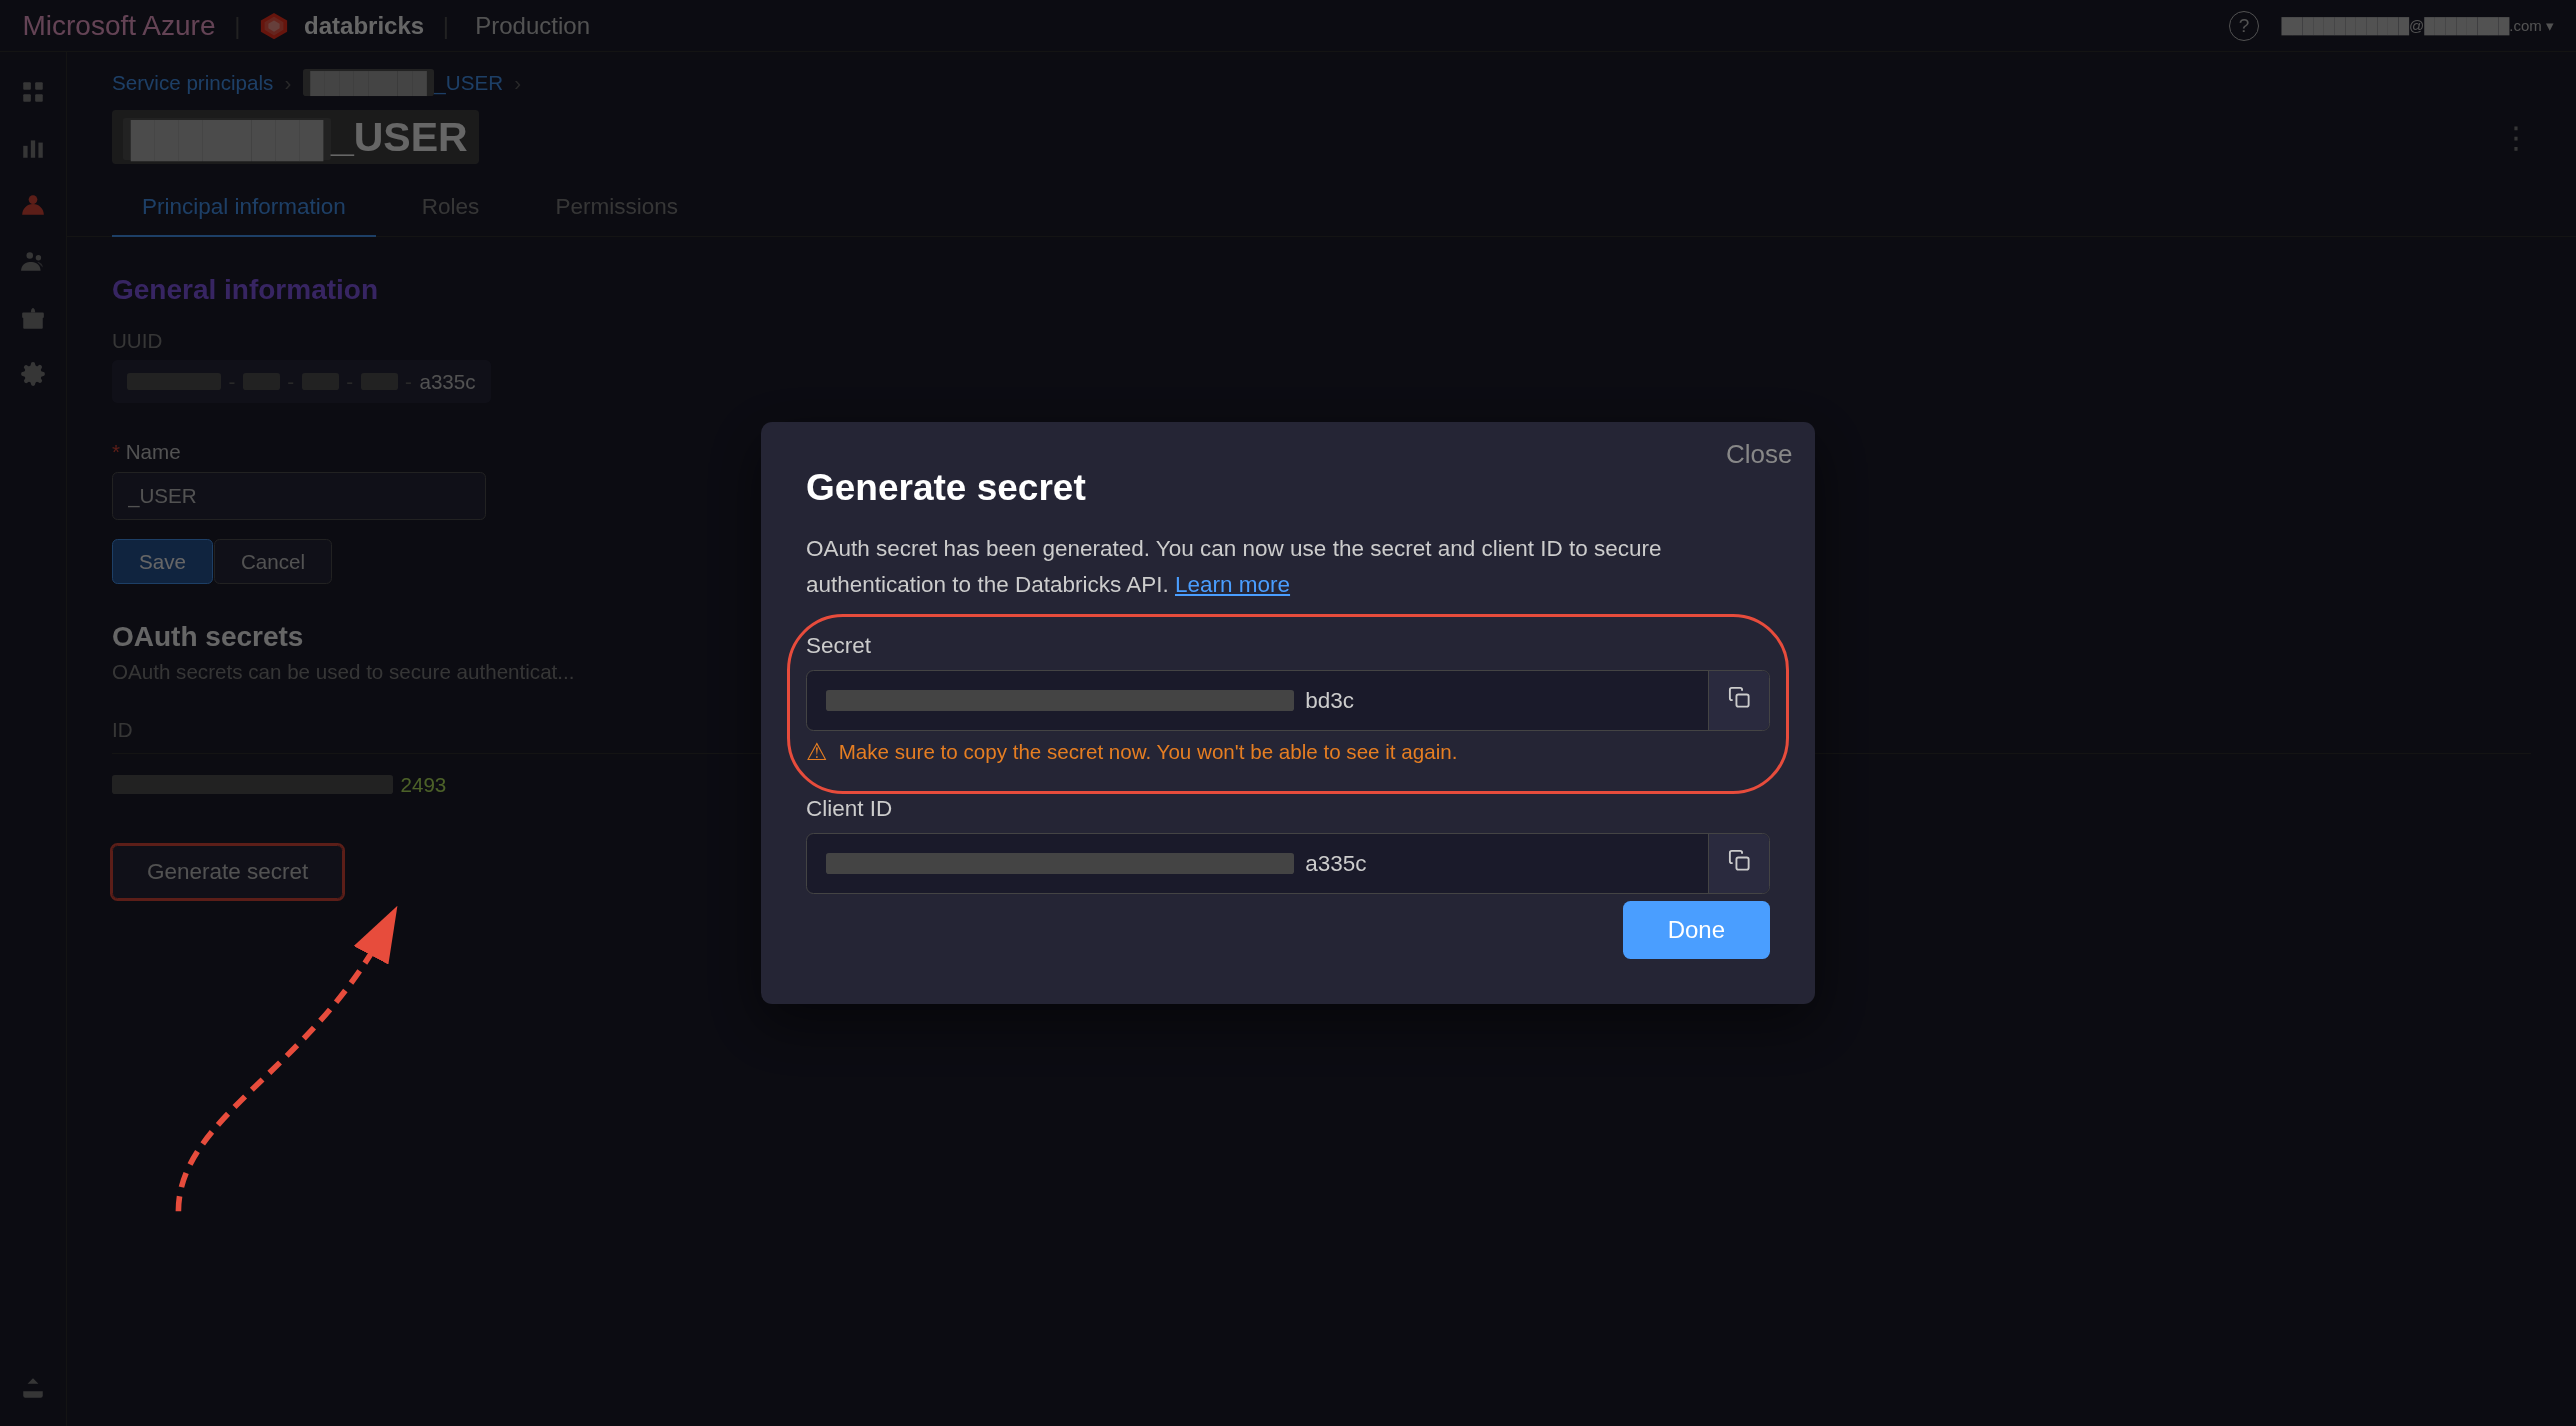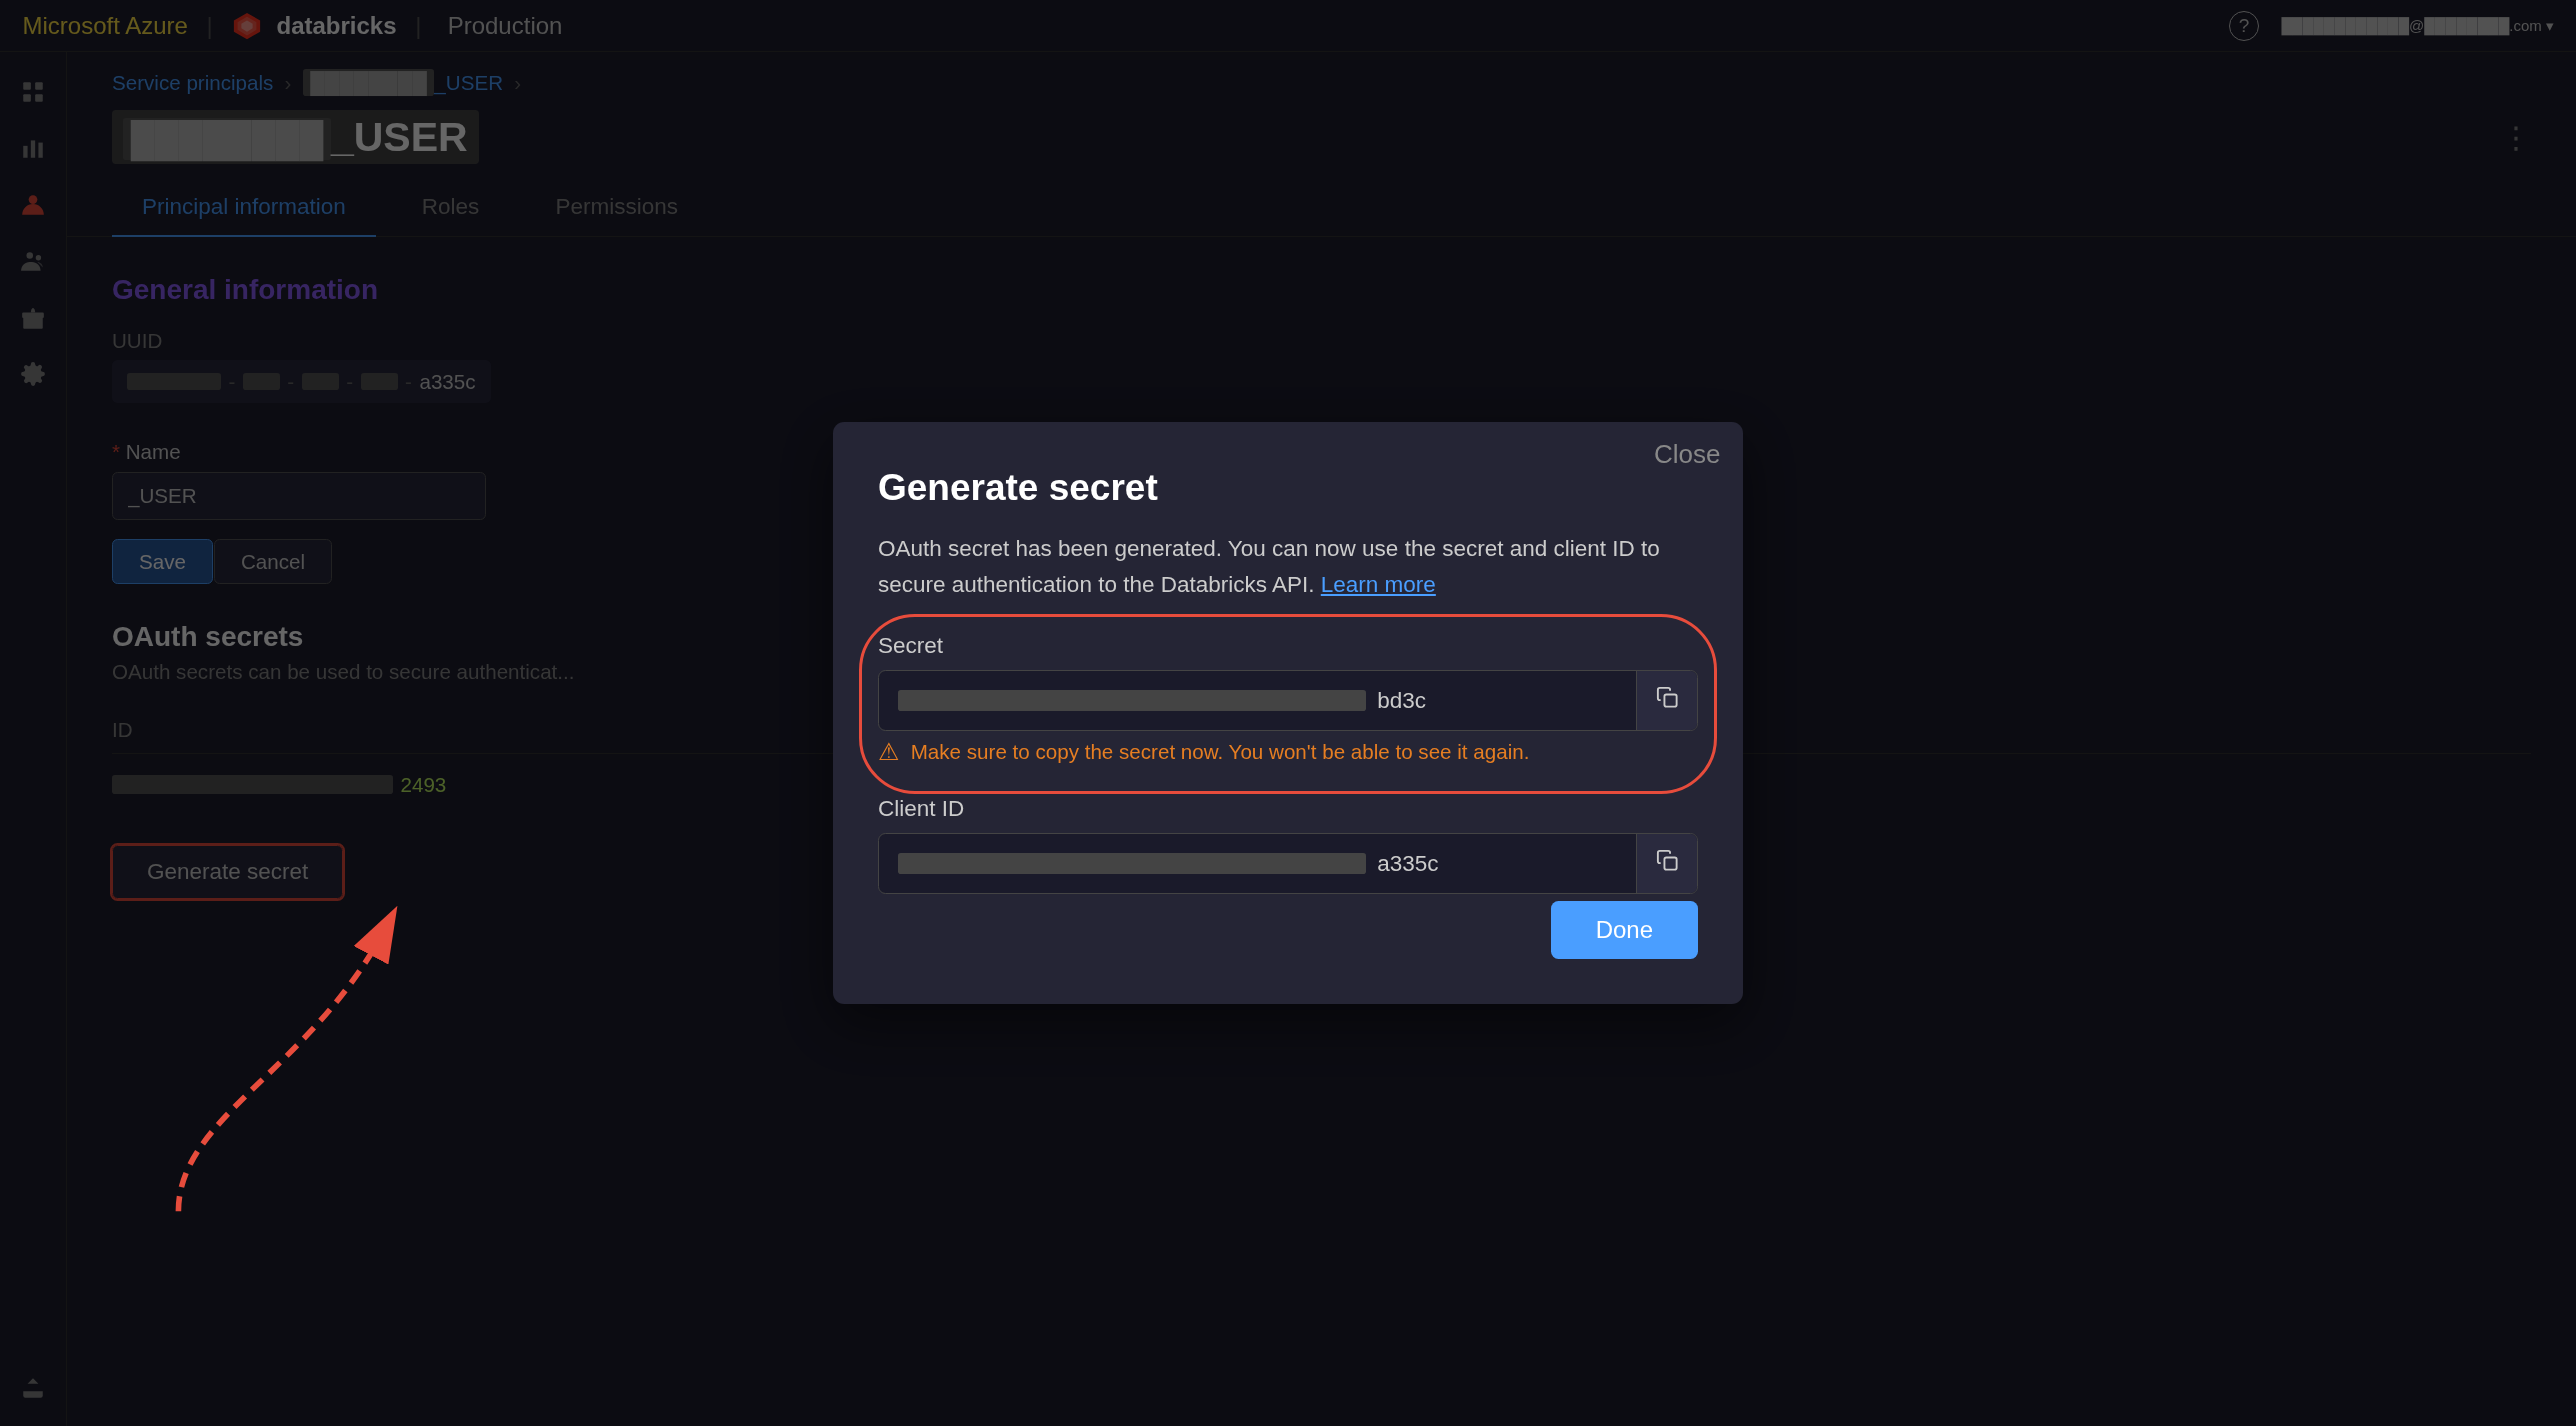--- a/index.html
+++ b/index.html
@@ -25,22 +25,22 @@
       flex-shrink: 0;
     }
     .navbar-brand {
       display: flex;
       align-items: center;
       gap: 15px;
       color: #ccc;
       font-size: 24px;
     }
     .navbar-brand .azure-text {
-      font-size: 24px;
-      color: #fde047;
+      font-size: 28px;
+      color: #f9a8d4;
     }
     .databricks-logo {
       display: flex;
       align-items: center;
       gap: 15px;
       color: #fff;
       font-size: 24px;
       font-weight: 600;
     }
     .databricks-logo .logo-icon {
@@ -300,21 +300,21 @@
       background: rgba(0,0,0,0.6);
       display: flex;
       align-items: center;
       justify-content: center;
       z-index: 1000;
     }
     .modal {
       background: #252535;
       border-radius: 11.2px;
       padding: 45px;
-      width: 910px;
+      width: 1054px;
       position: relative;
       box-shadow: 0 19px 56px rgba(0,0,0,0.5);
     }
     .modal-close {
       position: absolute;
       top: 19px;
       right: 22.5px;
       font-size: 26px;
       color: #888;
       cursor: pointer;

